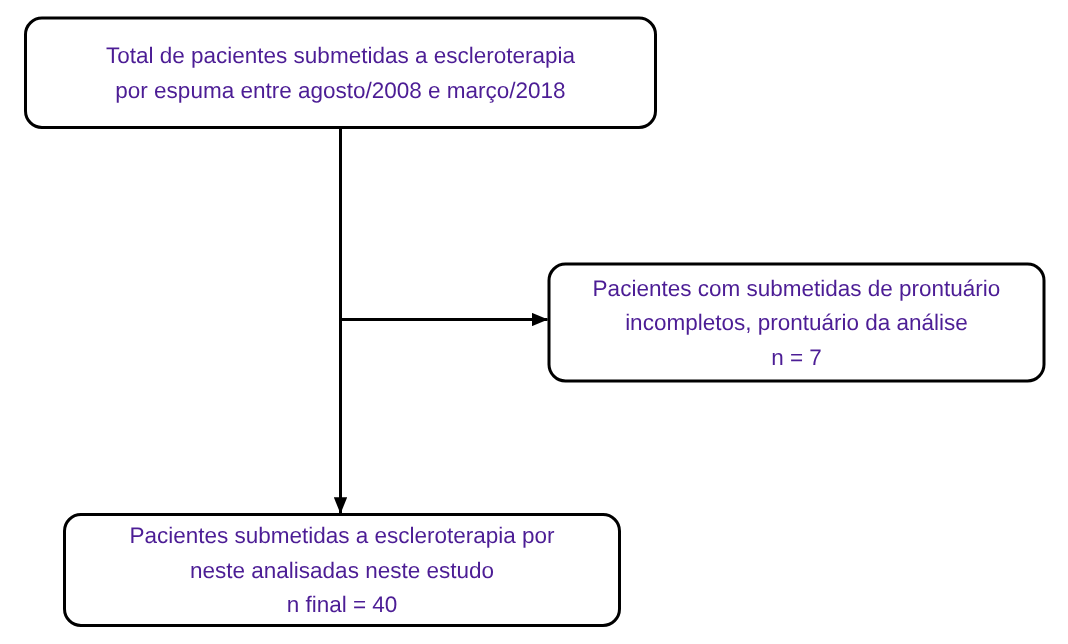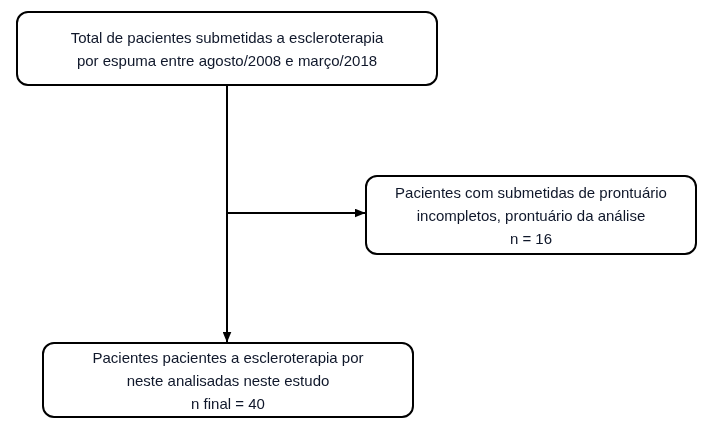--- a/index.html
+++ b/index.html
@@ -27,21 +27,21 @@
     position: absolute;
     box-sizing: border-box;
     border: 2px solid #000000;
     border-radius: 12px;
     background: #ffffff;
     display: flex;
     flex-direction: column;
     align-items: center;
     justify-content: center;
     text-align: center;
-    color: #0f172a;
+    color: #4c1d95;
     font-size: 15px;
     line-height: 23px;
     font-family: "Liberation Sans", sans-serif;
     padding: 0 8px;
   }
   .node .line {
     display: block;
     white-space: nowrap;
   }
   #node-total {
@@ -84,22 +84,22 @@
   </svg>
 
   <div class="node" id="node-total">
     <span class="line">Total de pacientes submetidas a escleroterapia</span>
     <span class="line">por espuma entre agosto/2008 e março/2018</span>
   </div>
 
   <div class="node" id="node-excluded">
     <span class="line">Pacientes com submetidas de prontuário</span>
     <span class="line">incompletos, prontuário da análise</span>
-    <span class="line">n = 16</span>
+    <span class="line">n = 7</span>
   </div>
 
   <div class="node" id="node-analyzed">
-    <span class="line">Pacientes pacientes a escleroterapia por</span>
+    <span class="line">Pacientes submetidas a escleroterapia por</span>
     <span class="line">neste analisadas neste estudo</span>
     <span class="line">n final = 40</span>
   </div>
 
 </div>
 
 </body></html>

